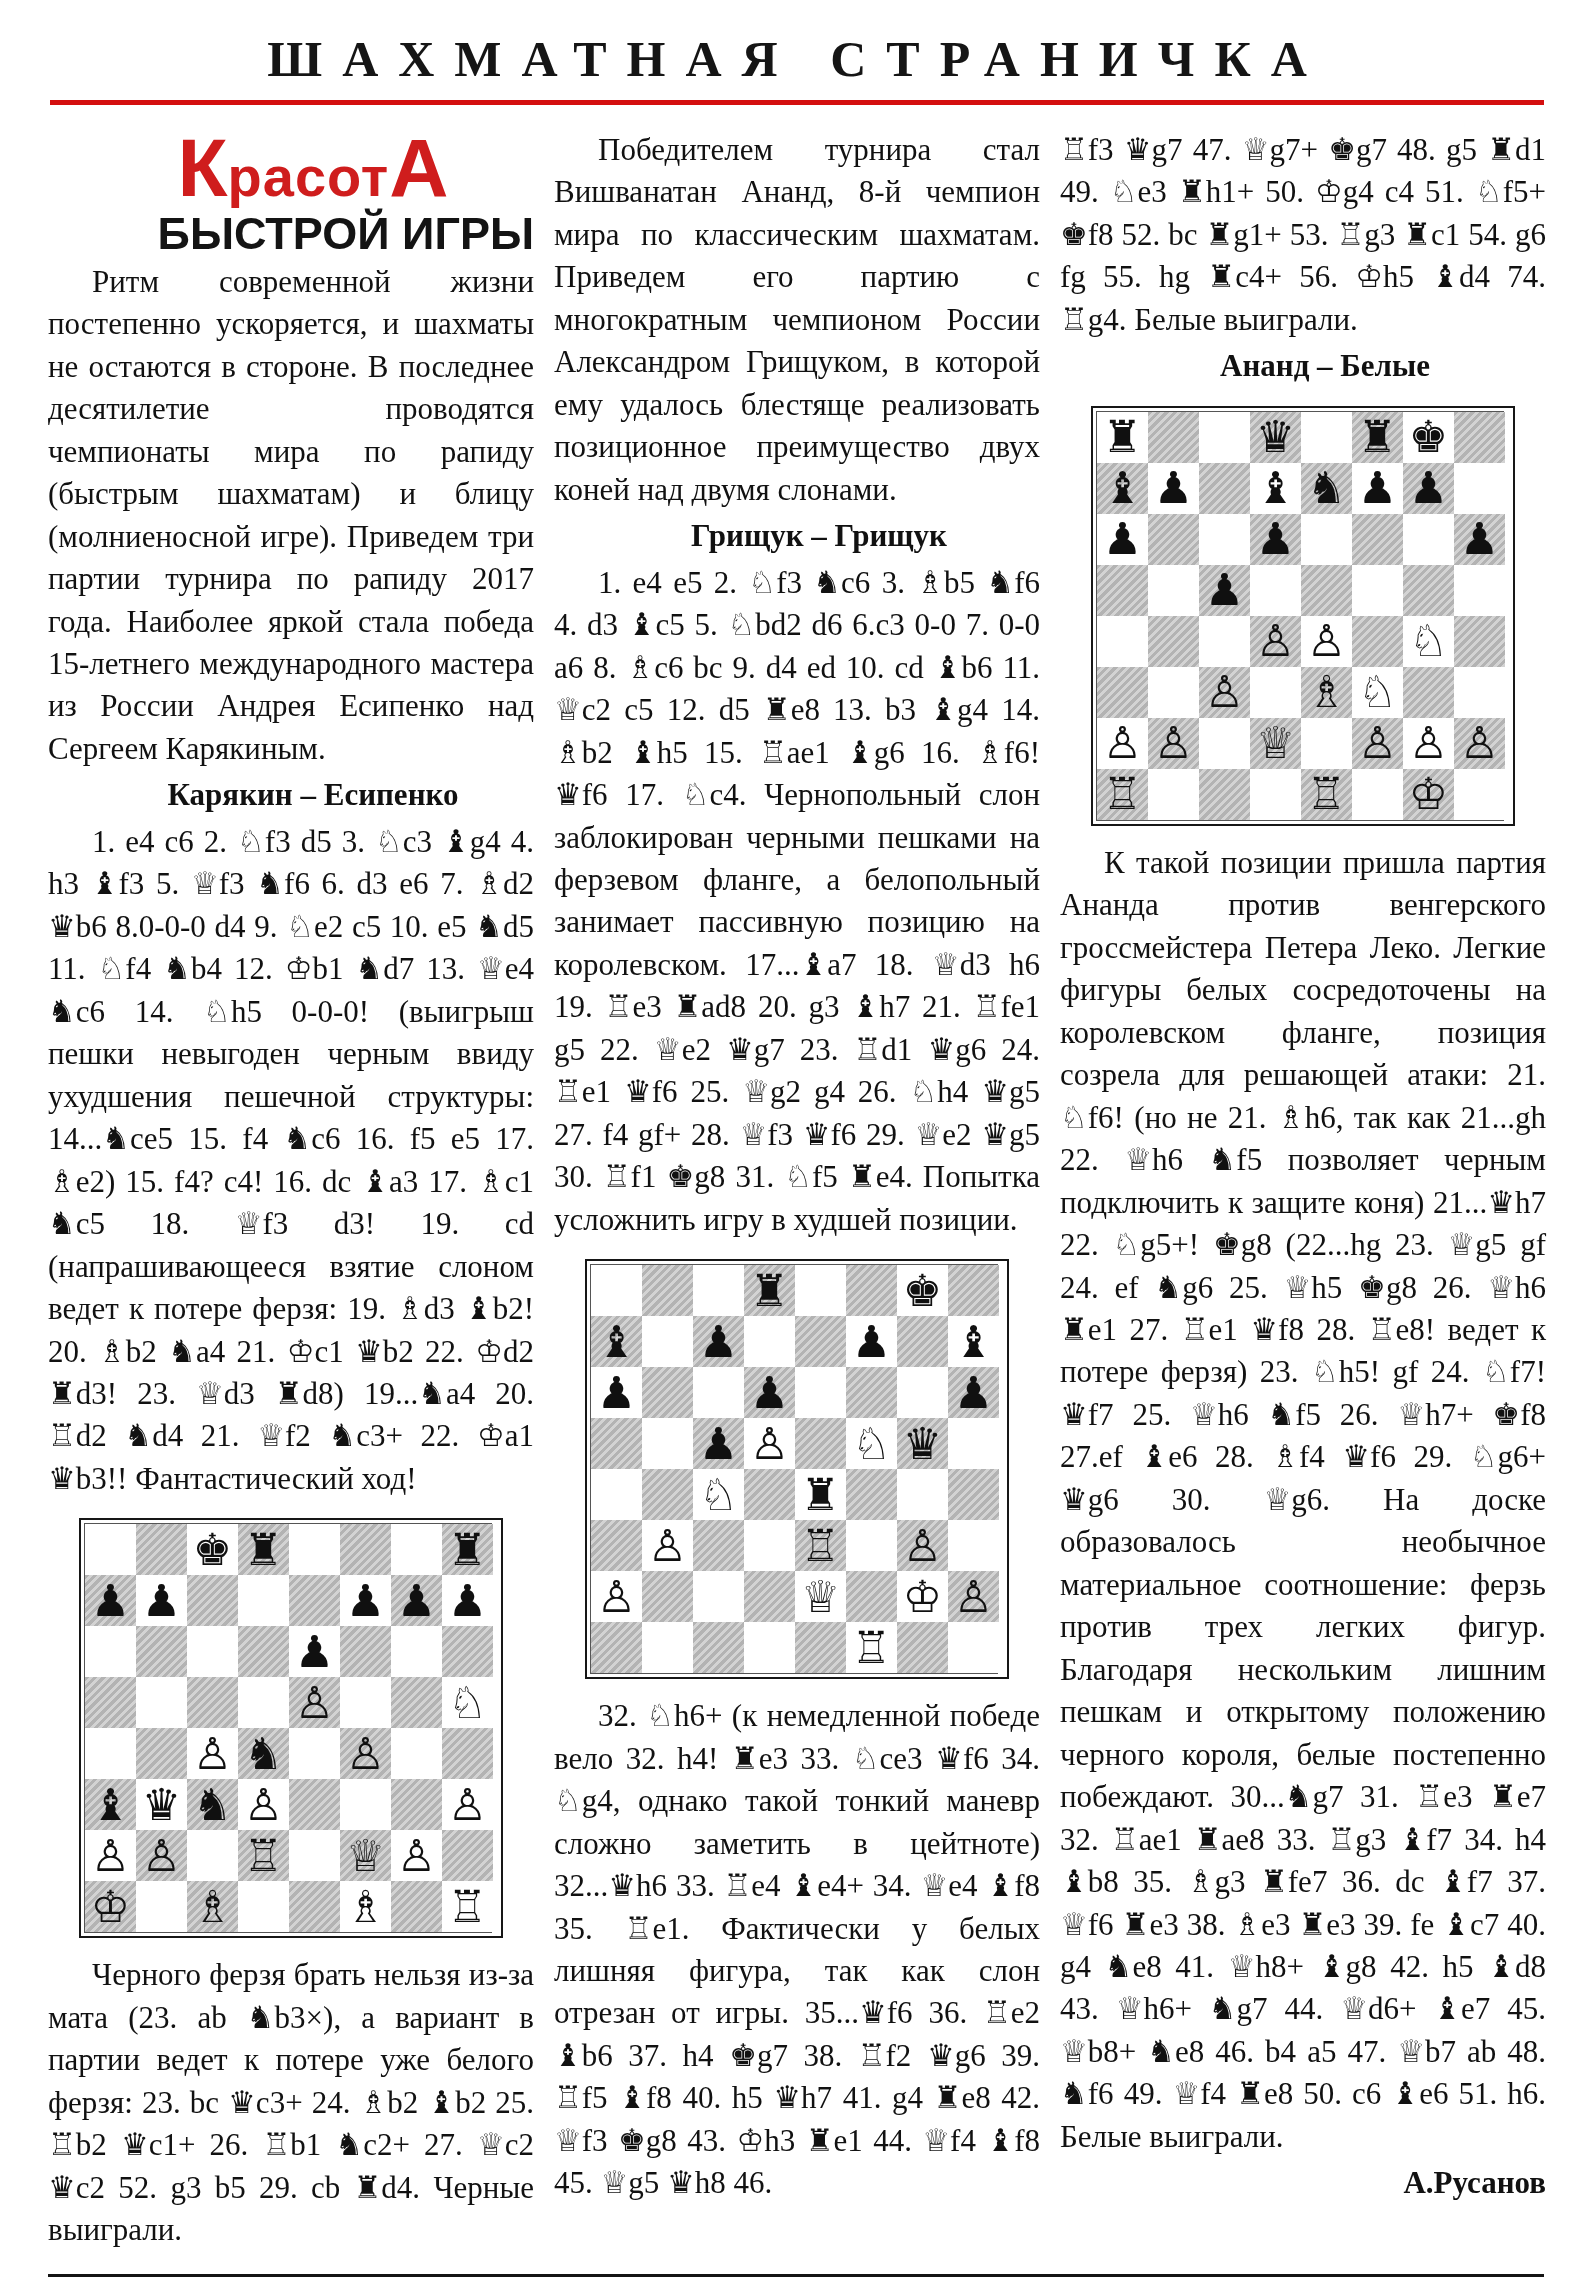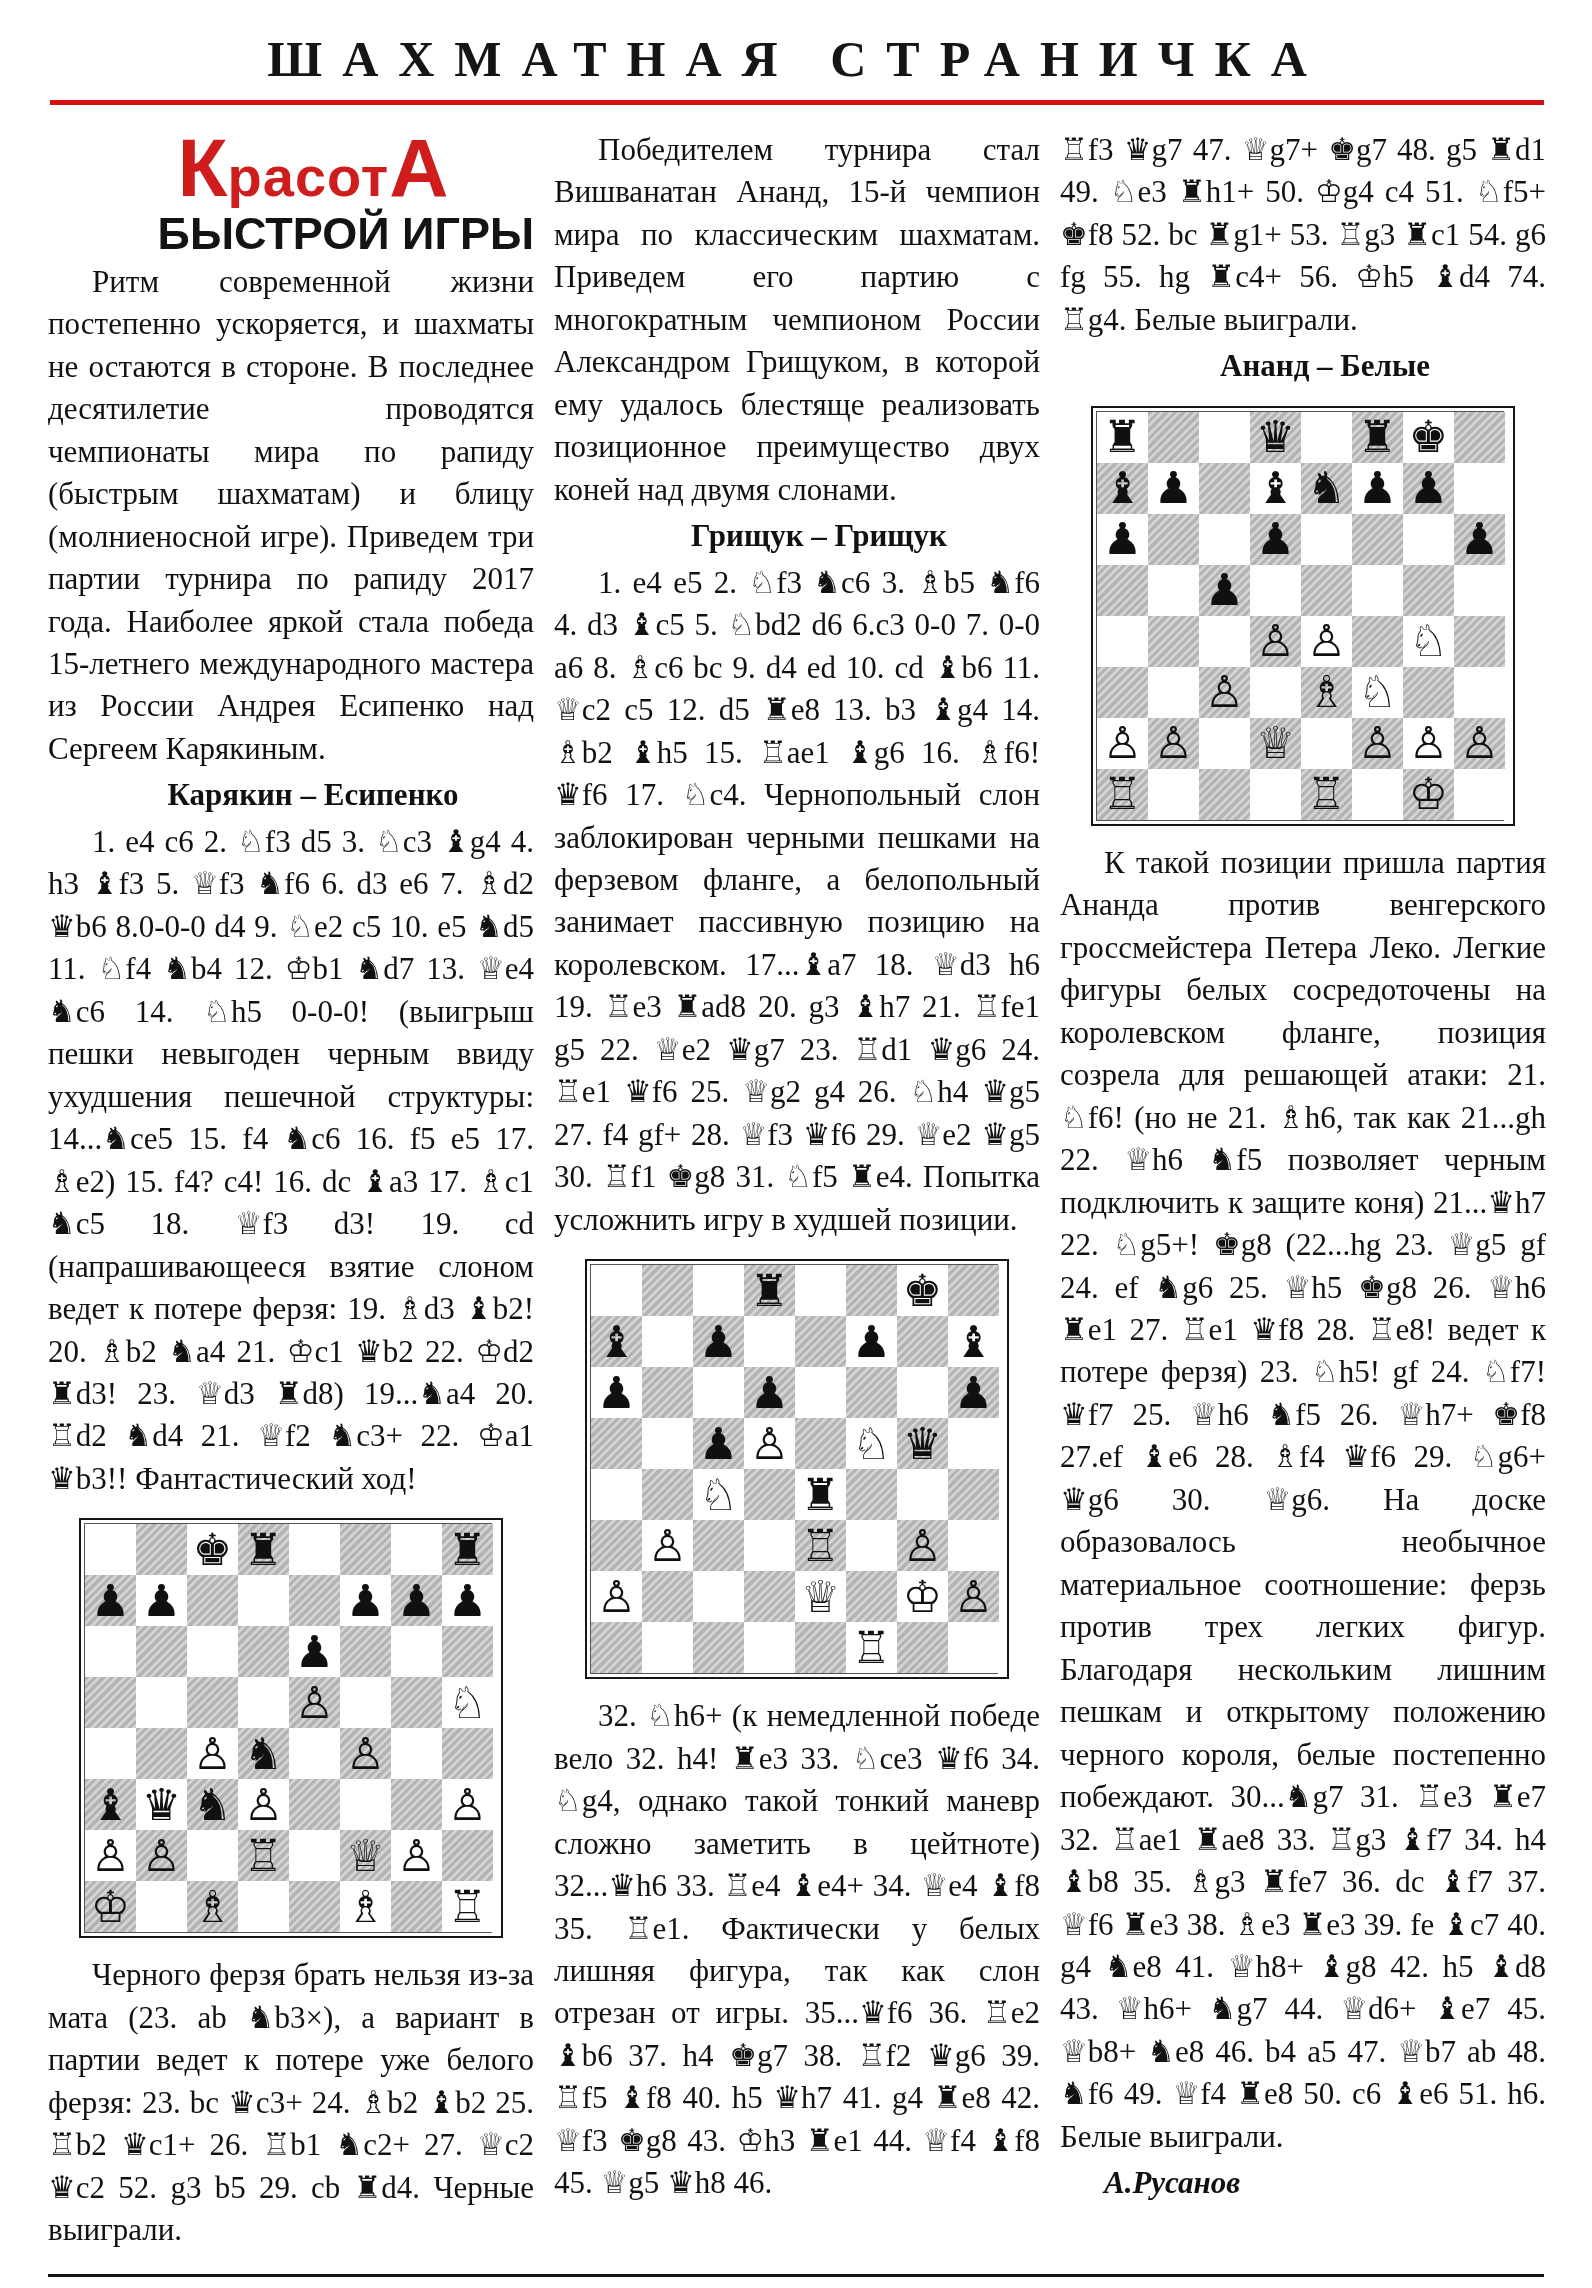--- a/index.html
+++ b/index.html
@@ -40,21 +40,21 @@
     border:1px solid #555;width:406px;
   }
   .sq{
     display:flex;align-items:center;justify-content:center;
     font-family:"DejaVu Sans",sans-serif;font-size:44px;line-height:1;color:#101010;
     user-select:none;
   }
   .sq.light{background:#ffffff;}
   .sq.dark{background:repeating-linear-gradient(135deg,#b3b3b3 0 3px,#d3d3d3 3px 6px);}
   .byline{
-    text-indent:0;font-style:italic;font-weight:bold;margin-top:8px;
+    text-align:right;text-indent:0;font-weight:bold;margin-top:8px;
   }
   .bottom-rule{position:absolute;left:48px;right:48px;bottom:12px;height:3px;background:#141414;}
 </style>
 </head>
 <body>
 
 <div class="page">
 
   <div class="masthead">ШАХМАТНАЯ  СТРАНИЧКА</div>
   <div class="red-rule"></div>
@@ -136,21 +136,21 @@
             <div class="sq light">♗</div>
             <div class="sq dark"></div>
             <div class="sq light">♖</div>
           </div>
       </div>
 
       <p>Черного ферзя брать нельзя из-за мата (23. ab ♞b3×), а вариант в партии ведет к потере уже белого ферзя: 23. bc ♛c3+ 24. ♗b2 ♝b2 25. ♖b2 ♛c1+ 26. ♖b1 ♞c2+ 27. ♕c2 ♛c2 52. g3 b5 29. cb ♜d4. Черные выиграли.</p>
     </div>
 
     <div class="col">
-      <p>Победителем турнира стал Вишванатан Ананд, 15-й чемпион мира по классическим шахматам. Приведем его партию с многократным чемпионом России Александром Грищуком, в которой ему удалось блестяще реализовать позиционное преимущество двух коней над двумя слонами.</p>
+      <p>Победителем турнира стал Вишванатан Ананд, 8-й чемпион мира по классическим шахматам. Приведем его партию с многократным чемпионом России Александром Грищуком, в которой ему удалось блестяще реализовать позиционное преимущество двух коней над двумя слонами.</p>
 
       <p class="game-heading">Грищук – Грищук</p>
       <p>1. e4 e5 2. ♘f3 ♞c6 3. ♗b5 ♞f6 4. d3 ♝c5 5. ♘bd2 d6 6.c3 0-0 7. 0-0 a6 8. ♗c6 bc 9. d4 ed 10. cd ♝b6 11. ♕c2 c5 12. d5 ♜e8 13. b3 ♝g4 14. ♗b2 ♝h5 15. ♖ae1 ♝g6 16. ♗f6! ♛f6 17. ♘c4. Чернопольный слон заблокирован черными пешками на ферзевом фланге, а белопольный занимает пассивную позицию на королевском. 17...♝a7 18. ♕d3 h6 19. ♖e3 ♜ad8 20. g3 ♝h7 21. ♖fe1 g5 22. ♕e2 ♛g7 23. ♖d1 ♛g6 24. ♖e1 ♛f6 25. ♕g2 g4 26. ♘h4 ♛g5 27. f4 gf+ 28. ♕f3 ♛f6 29. ♕e2 ♛g5 30. ♖f1 ♚g8 31. ♘f5 ♜e4. Попытка усложнить игру в худшей позиции.</p>
 
       <div class="board-wrap">
         <div class="board">
             <div class="sq light"></div>
             <div class="sq dark"></div>
             <div class="sq light"></div>
             <div class="sq dark">♜</div>

